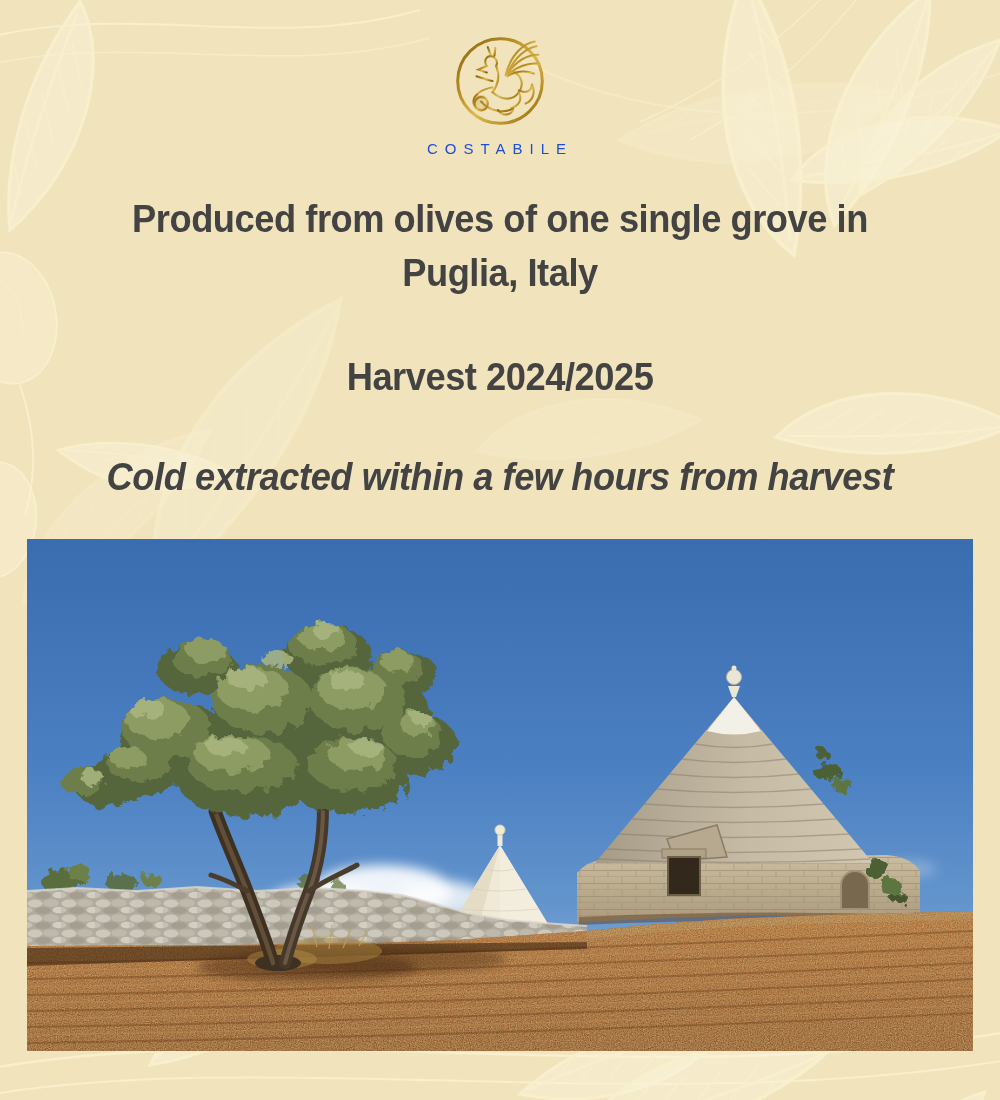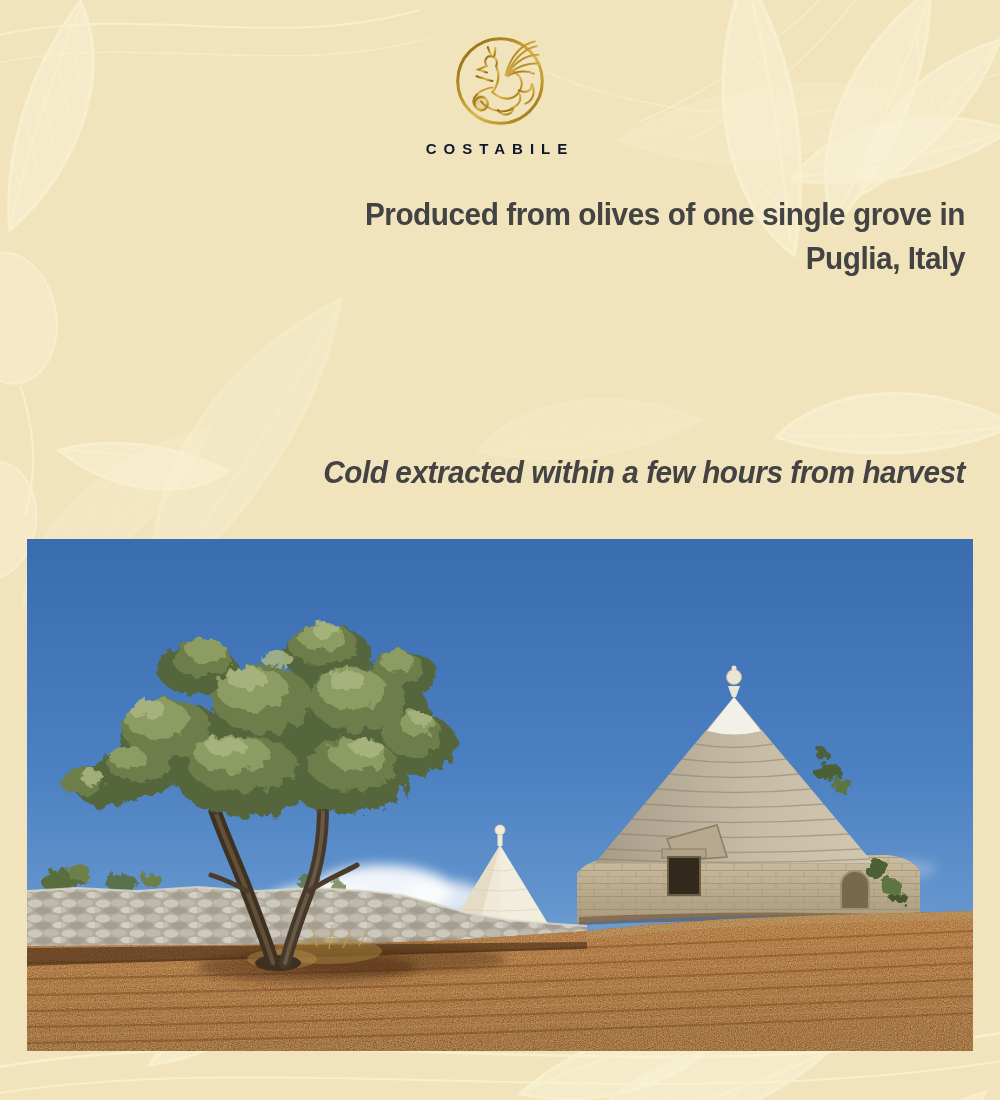--- a/index.html
+++ b/index.html
@@ -5,26 +5,26 @@
   html,body{margin:0;padding:0;}
   body{
     width:1000px;height:1100px;position:relative;overflow:hidden;
     background:#f1e4bd;
     font-family:"Liberation Sans", sans-serif;
   }
   .deco{position:absolute;left:0;top:0;width:1000px;height:1100px;z-index:0;}
   .content{position:absolute;left:0;top:0;width:1000px;height:1100px;z-index:1;}
   .logo-block{position:absolute;top:34px;left:0;width:100%;text-align:center;}
   .brand-name{
-    margin-top:8px;font-size:15px;font-weight:bold;letter-spacing:7px;
-    color:#0f172a;
+    margin-top:8px;font-size:15px;font-weight:normal;letter-spacing:7px;
+    color:#1d4ed8;
   }
   .heading{
-    position:absolute;left:0;width:100%;text-align:right;font-weight:bold;
-    color:#434343;font-size:32px;line-height:1.38;
+    position:absolute;left:0;width:100%;text-align:center;font-weight:bold;
+    color:#434343;font-size:39px;line-height:1.38;
   }
   .squeeze{display:block;transform:scaleX(.93);transform-origin:50% 50%;letter-spacing:-0.5px;}
   .h-main{top:192px;}
   .h-harvest{top:350px;}
   .h-extract{top:450px;font-style:italic;}
   .photo{
     position:absolute;left:27px;top:539px;width:946px;height:512px;
   }
   .photo svg{display:block;width:946px;height:512px;}
 </style>
@@ -118,20 +118,23 @@
     <div class="brand-name">COSTABILE</div>
   </div>
 
   <div class="heading h-main">
     <span class="squeeze">
       <span>Produced from olives of one single grove in</span><br>
       <span>Puglia, Italy</span>
     </span>
   </div>
 
+  <div class="heading h-harvest">
+    <span class="squeeze">Harvest 2024/2025</span>
+  </div>
 
   <div class="heading h-extract">
     <span class="squeeze">Cold extracted within a few hours from harvest</span>
   </div>
 
   <div class="photo">
     <svg viewBox="0 0 946 512" role="img" aria-label="Olive tree beside a dry stone wall, a large trullo with conical stone roof and white tip, a small whitewashed trullo cone, and a plowed red-brown field under a clear blue sky in Puglia, Italy">
       <defs>
         <linearGradient id="sky" x1="0" y1="0" x2="0" y2="1">
           <stop offset="0" stop-color="#3a6cb0"></stop>

